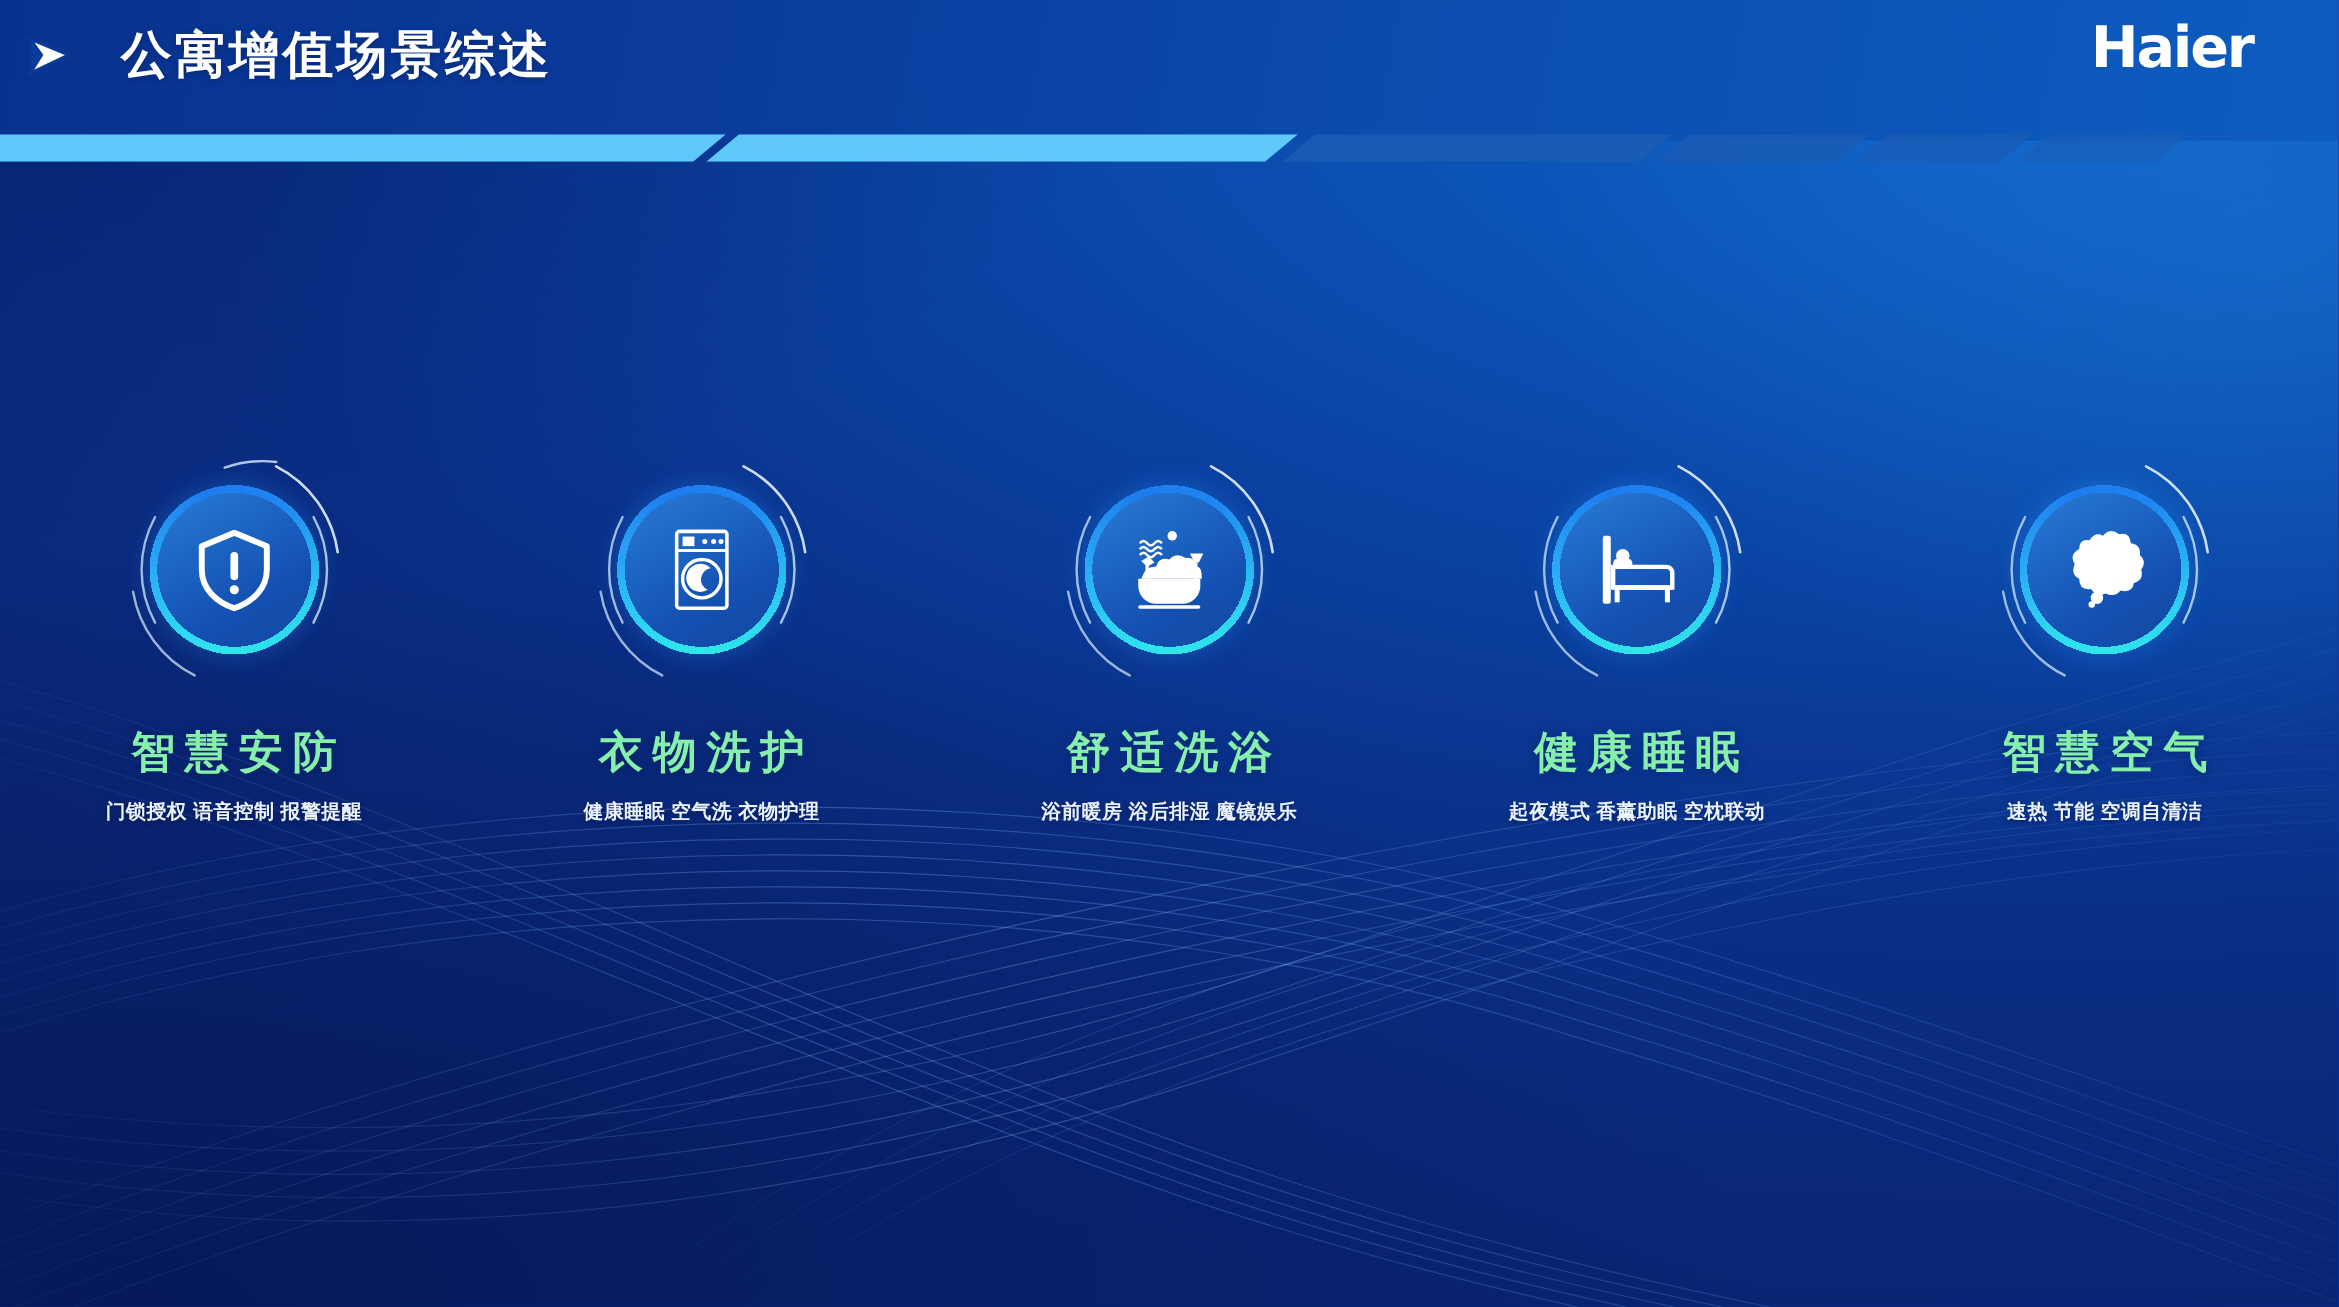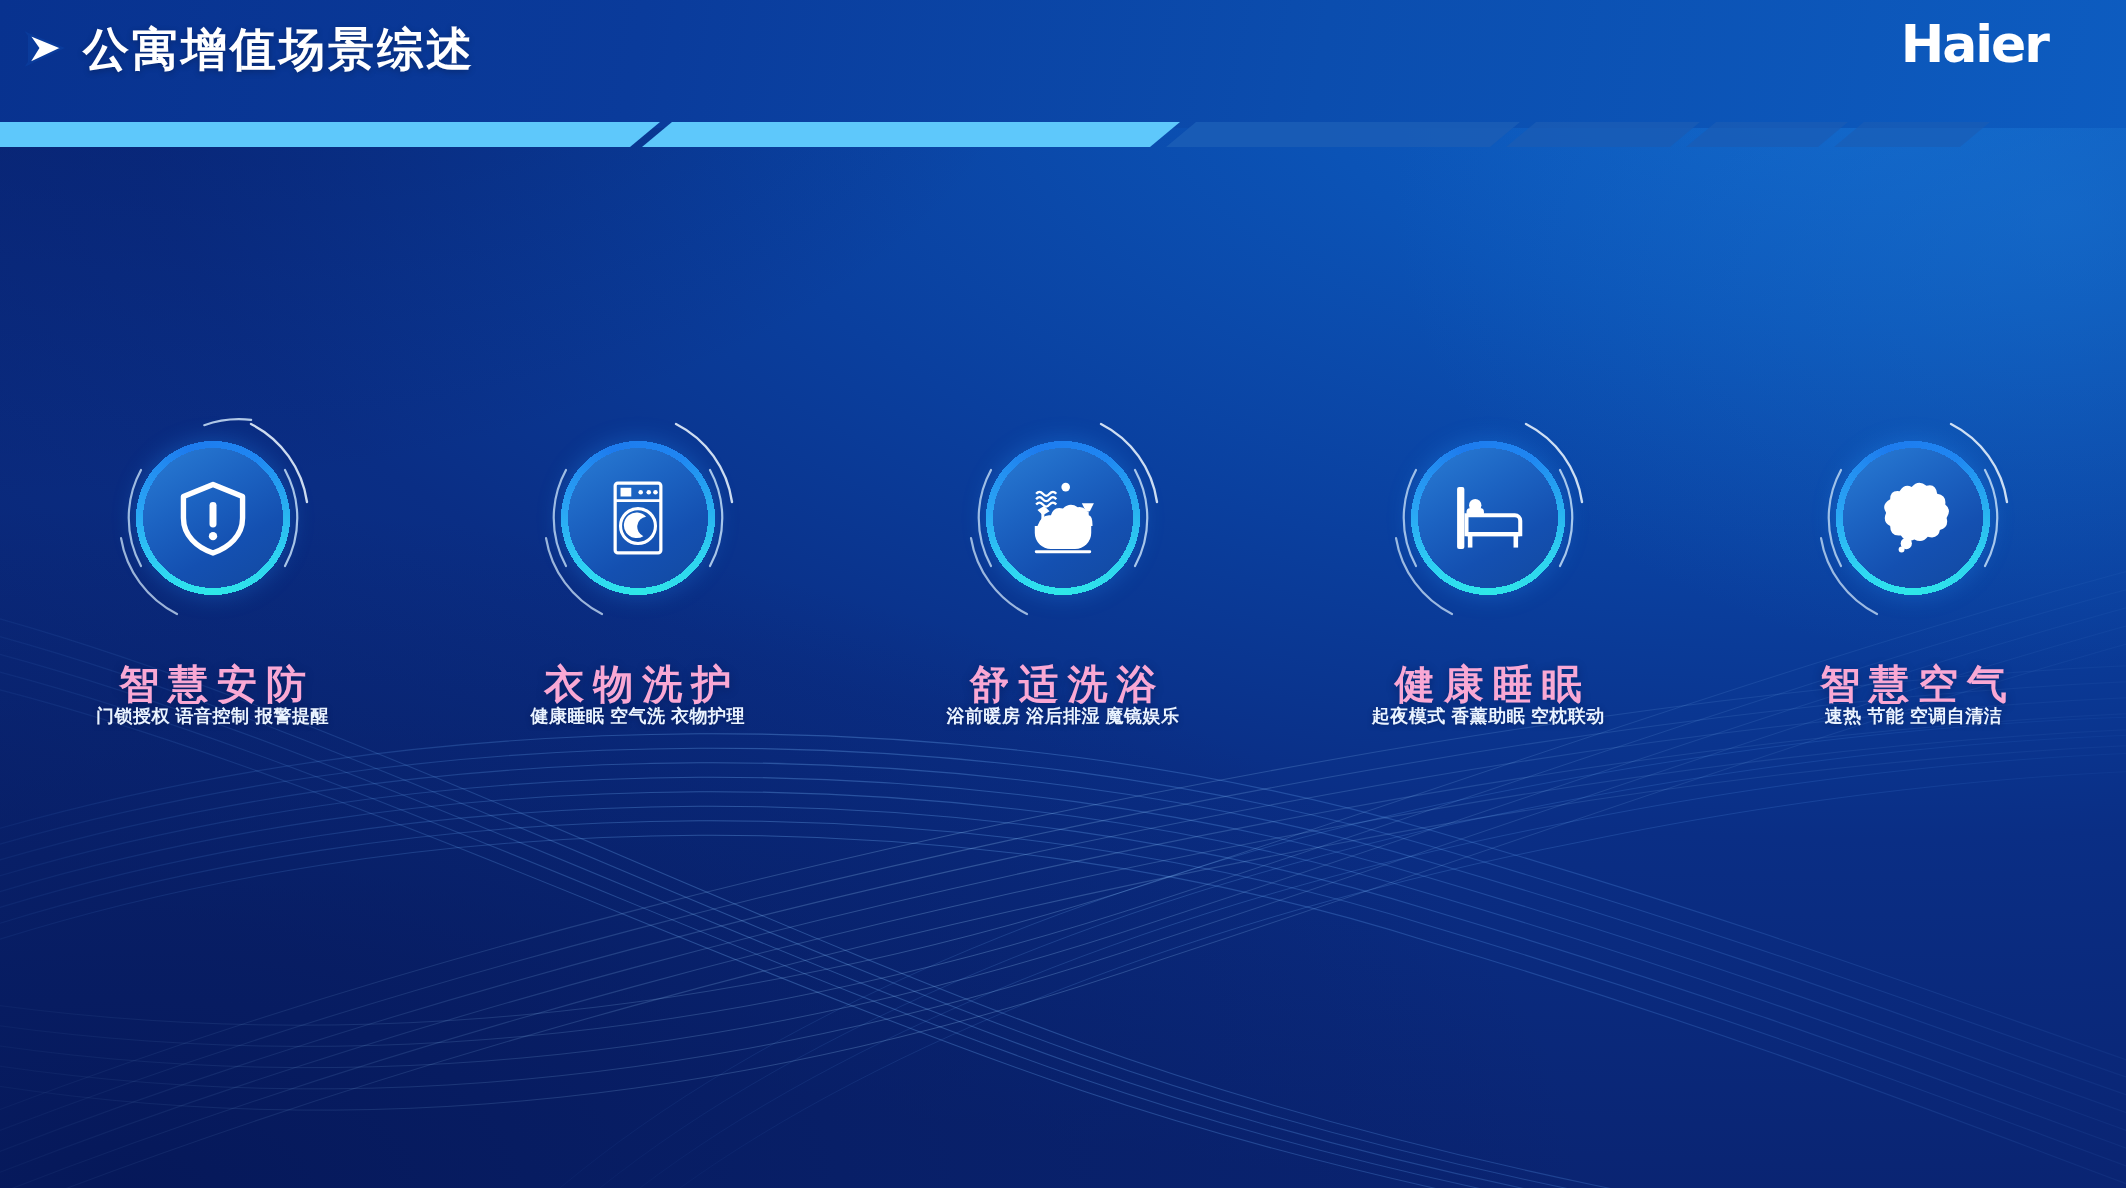--- a/index.html
+++ b/index.html
@@ -38,21 +38,21 @@
   .header{
     position:absolute; left:0; top:0; width:100%; height:128px;
     z-index:8;
   }
   .header-tint{
     position:absolute; inset:0;
     background:linear-gradient(100deg,#08328f 0%,#0a3b9b 30%,#0b4dae 62%,#0d5cc0 100%);
   }
   .title-wrap{
     position:absolute; left:22px; top:26px;
-    display:flex; align-items:flex-start; gap:17px;
+    display:flex; align-items:flex-end; gap:44px;
   }
   .bullet{ width:44px; height:44px; display:block; }
   .page-title{
     color:#ffffff; font-size:46px; font-weight:bold;
     letter-spacing:3px; line-height:1;
     text-shadow:0 2px 6px rgba(0,0,0,.25);
     white-space:nowrap;
   }
   .logo{
     position:absolute; right:78px; top:18px;
@@ -93,26 +93,27 @@
       #1d7bee 160deg, #1f86f2 215deg, #2fd2f0 300deg, #2ee8e8 360deg);
     -webkit-mask:radial-gradient(circle, transparent 0 70px, #000 70px, #000 77px, transparent 77px);
     mask:radial-gradient(circle, transparent 0 70px, #000 70px, #000 77px, transparent 77px);
     filter:blur(.4px) drop-shadow(0 0 6px rgba(60,190,255,.65));
   }
   .disc .glyph{ position:relative; width:86px; height:86px; z-index:2; }
   .disc .glyph svg{ width:100%; height:100%; display:block; }
 
   .scene-title{
     margin-top:34px;
-    color:#f9a8d4; font-size:40px; font-weight:bold;
+    color:#86efac; font-size:40px; font-weight:bold;
     letter-spacing:9px; text-indent:9px;
     line-height:1; white-space:nowrap;
     text-shadow:0 2px 10px rgba(0,20,70,.45);
   }
   .scene-sub{
+    margin-top:22px;
     color:#eaf3ff; font-size:18px; font-weight:bold;
     letter-spacing:.5px; white-space:nowrap;
     text-shadow:0 1px 5px rgba(0,18,66,.5);
   }
 </style>
 </head>
 <body>
 
 <div id="stage">
 

